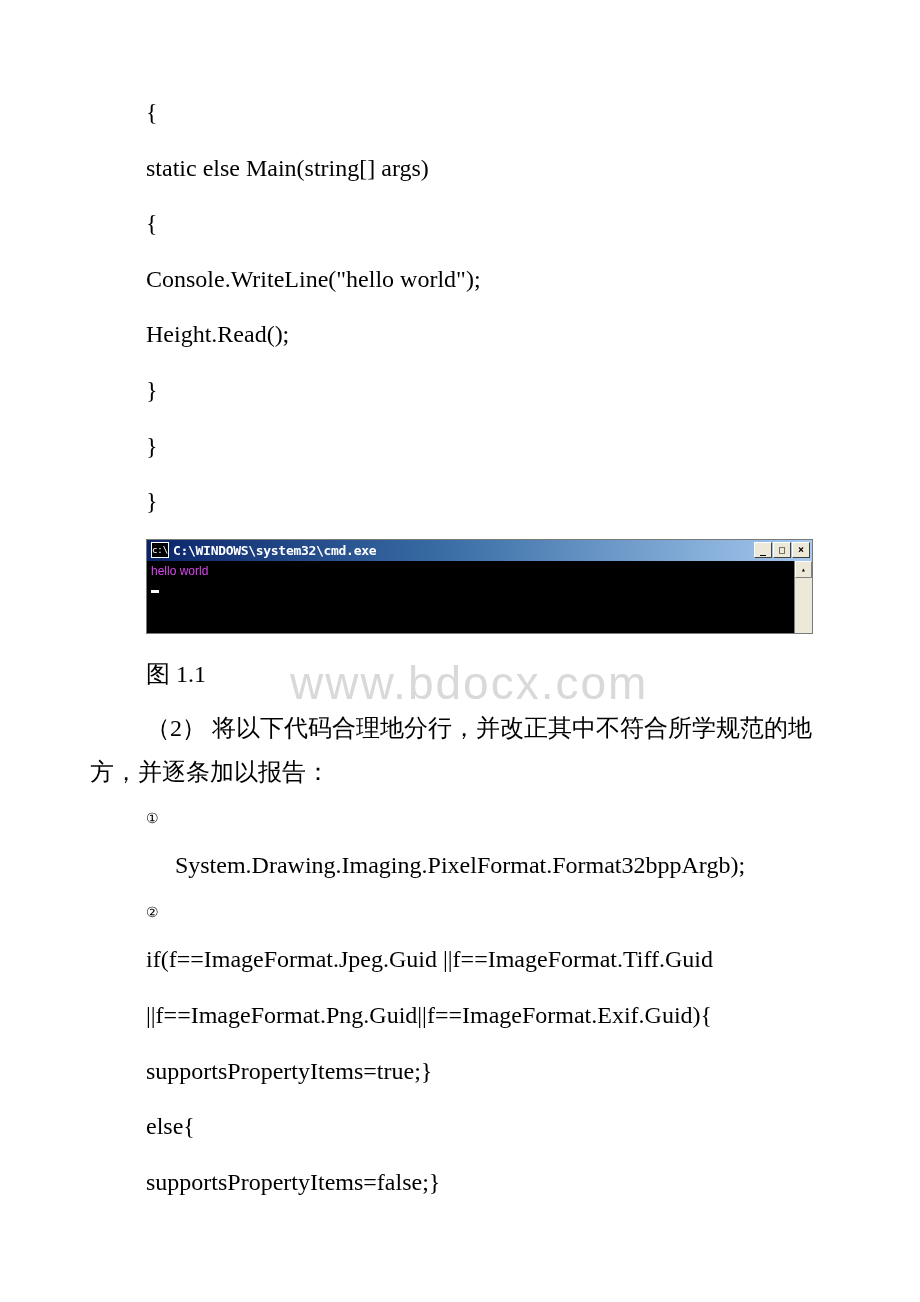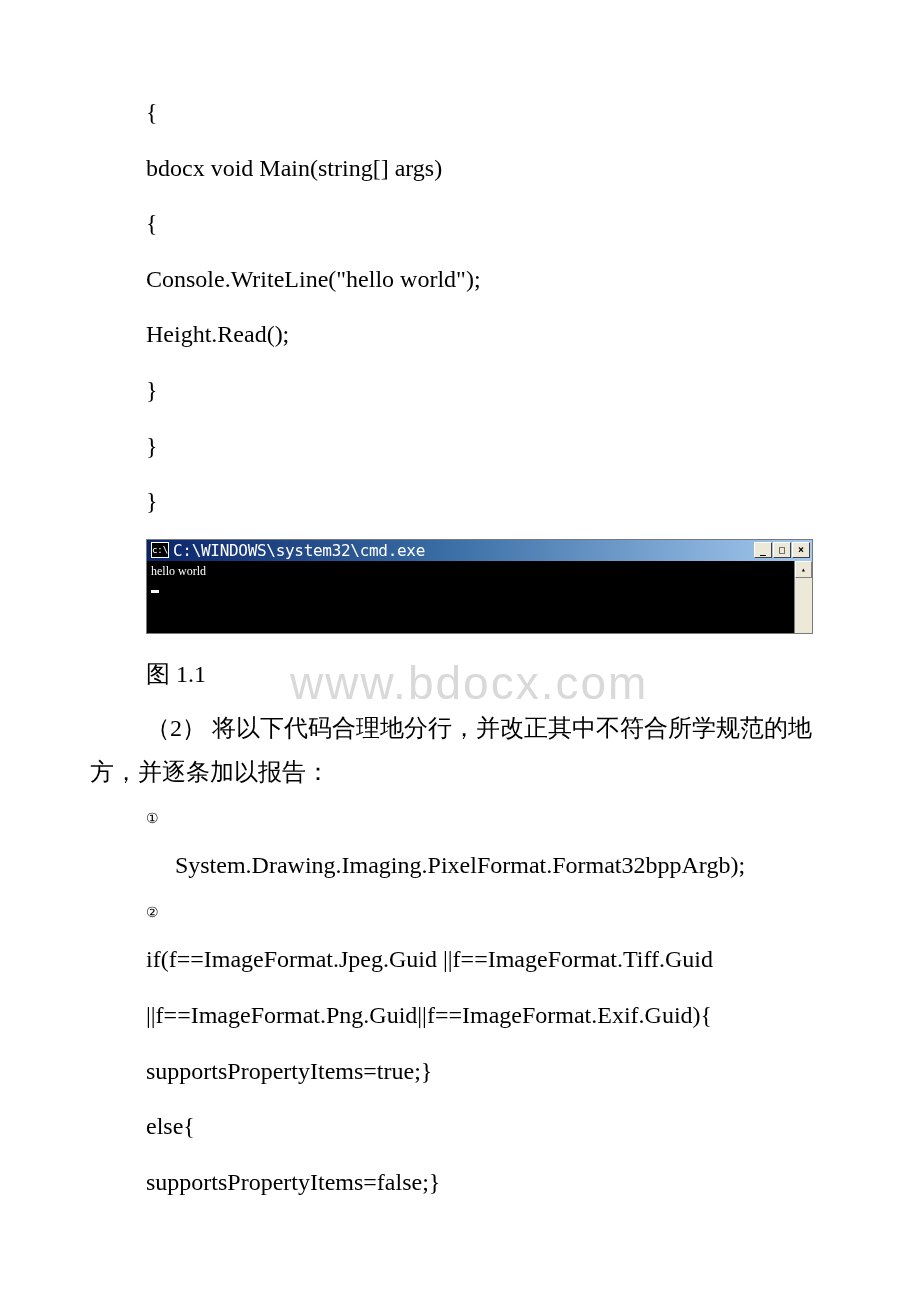--- a/index.html
+++ b/index.html
@@ -62,24 +62,24 @@
       display: flex;
       align-items: center;
       justify-content: center;
       font-size: 9px;
       color: #fff;
       font-family: monospace;
       line-height: 1;
     }
     .cmd-title {
       color: #fff;
-      font-size: 16px;
+      font-size: 13px;
       flex: 1;
       font-family: "SimSun", monospace;
-      font-weight: normal;
+      font-weight: bold;
       letter-spacing: -0.3px;
     }
     .cmd-btns {
       display: flex;
       gap: 1px;
     }
     .cmd-btn {
       width: 16px;
       height: 14px;
       background: #ece9d8;
@@ -95,25 +95,25 @@
       line-height: 1;
       color: #000;
     }
     .cmd-body-wrap {
       display: flex;
       background: #000;
       height: 72px;
     }
     .cmd-body {
       flex: 1;
-      color: #ffffff;
+      color: #d946ef;
       padding: 2px 4px;
       font-size: 12px;
       line-height: 16px;
-      font-family: Liberation Serif, serif;
+      font-family: Liberation Sans, sans-serif;
       white-space: pre;
     }
     .cmd-scroll {
       width: 17px;
       background: #ece9d8;
       border-left: 1px solid #808080;
       display: flex;
       flex-direction: column;
     }
     .cmd-scroll-btn {
@@ -157,21 +157,21 @@
       position: relative;
     }
   </style>
 </head>
 <body>
 
 <div class="content">
   <div class="watermark">www.bdocx.com</div>
 
   <div class="code-line">{</div>
-  <div class="code-line"> bdocx void Main(string[] args)</div>
+  <div class="code-line"> static else Main(string[] args)</div>
   <div class="code-line"> {</div>
   <div class="code-line"> Console.WriteLine("hello world");</div>
   <div class="code-line"> Height.Read();</div>
   <div class="code-line"> }</div>
   <div class="code-line"> }</div>
   <div class="code-line">}</div>
 
 
   <div class="cmd-window">
     <div class="cmd-titlebar">

